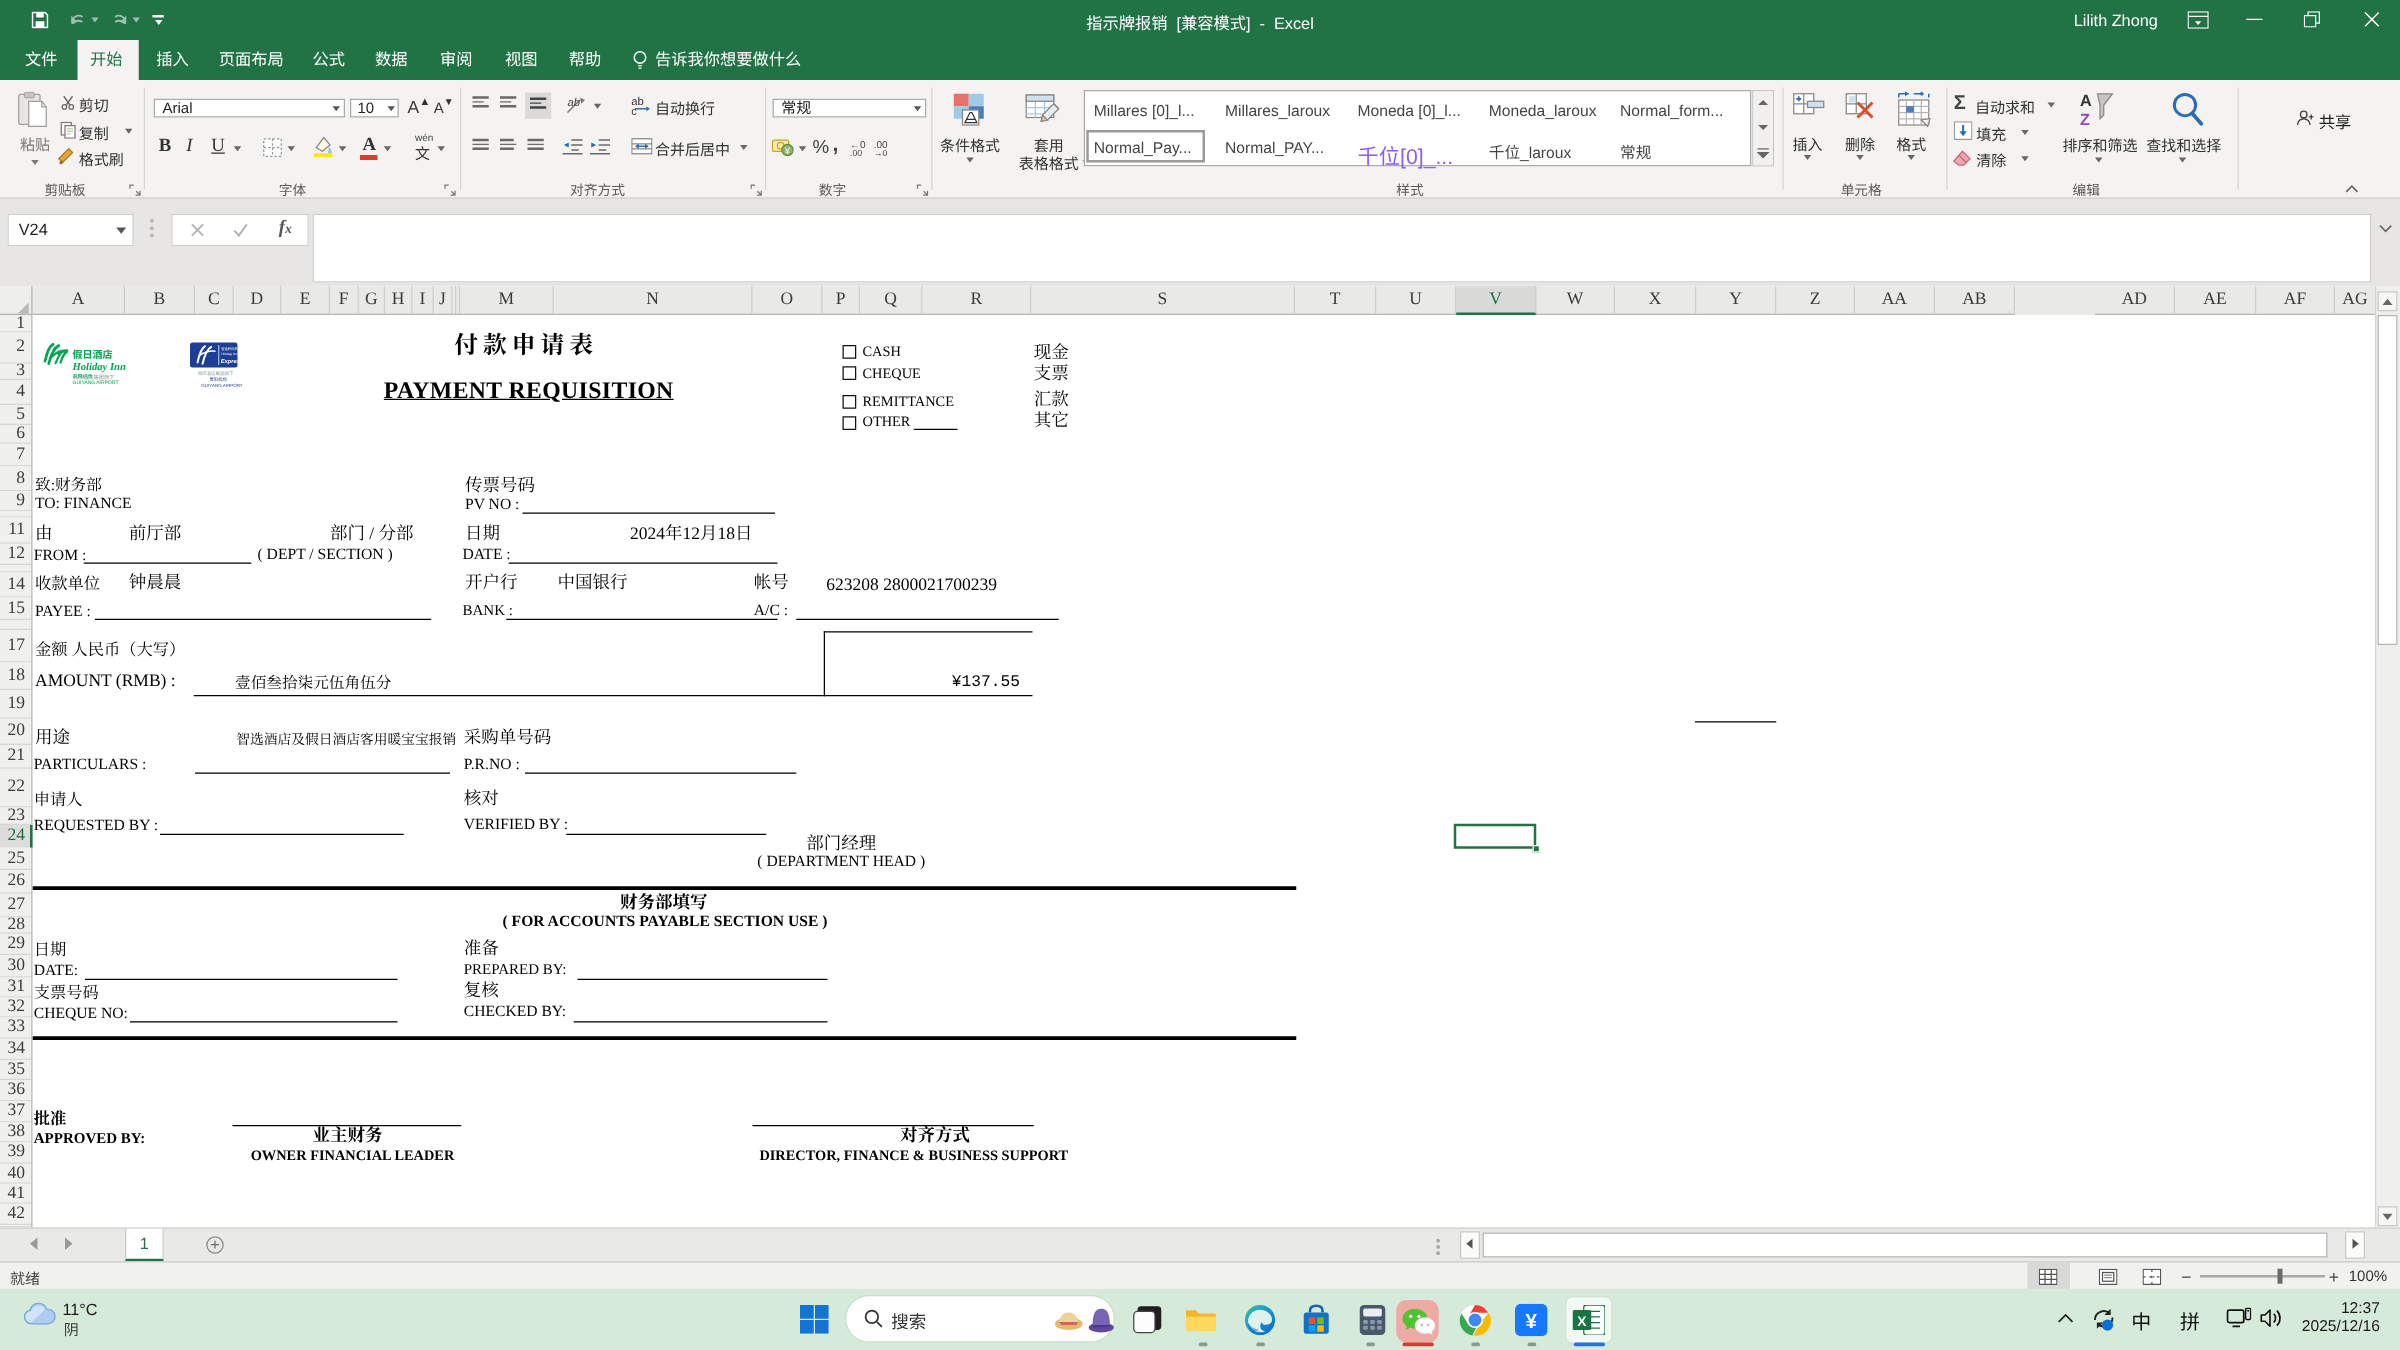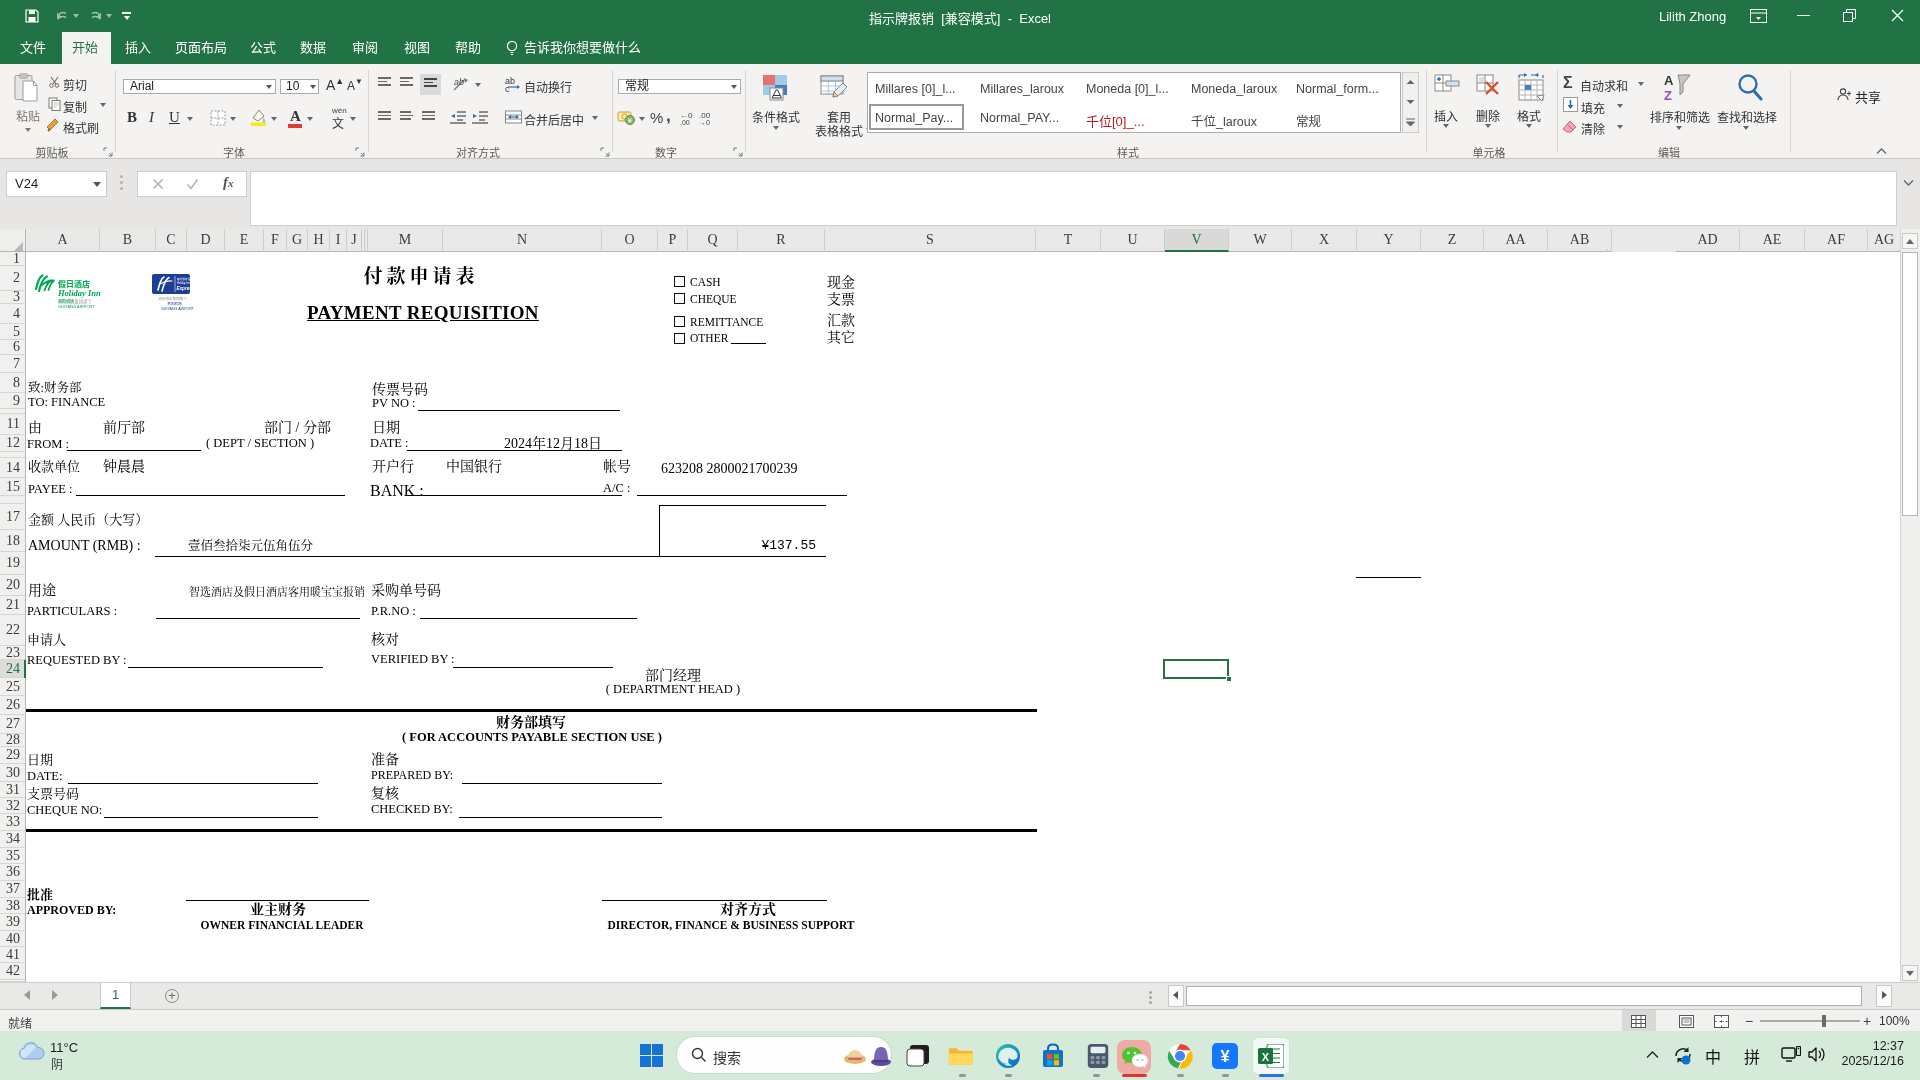--- a/index.html
+++ b/index.html
@@ -252,21 +252,21 @@
 <div class="abs rtext" style="left:815px;top:58px">表格格式</div>
 <div class="abs" style="left:866px;top:64px;border-left:3.5px solid transparent;border-right:3.5px solid transparent;border-top:4px solid #666"></div>
 <div class="abs" style="left:867px;top:8px;width:534px;height:61px;background:#fff;border:1px solid #ababab"></div>
 <div class="abs" style="left:875px;top:18px;font-size:12.5px;color:#444">Millares [0]_l...</div>
 <div class="abs" style="left:980px;top:18px;font-size:12.5px;color:#444">Millares_laroux</div>
 <div class="abs" style="left:1086px;top:18px;font-size:12.5px;color:#444">Moneda [0]_l...</div>
 <div class="abs" style="left:1191px;top:18px;font-size:12.5px;color:#444">Moneda_laroux</div>
 <div class="abs" style="left:1296px;top:18px;font-size:12.5px;color:#444">Normal_form...</div>
 <div class="abs" style="left:875px;top:47px;font-size:12.5px;color:#444">Normal_Pay...</div>
 <div class="abs" style="left:980px;top:47px;font-size:12.5px;color:#444">Normal_PAY...</div>
-<div class="abs" style="left:1086px;top:47px;font-size:13px;color:#b91c1c">千位[0]_...</div>
+<div class="abs" style="left:1086px;top:47px;font-size:17px;color:#8b5cf6">千位[0]_...</div>
 <div class="abs" style="left:1191px;top:47px;font-size:12.5px;color:#444">千位_laroux</div>
 <div class="abs" style="left:1296px;top:47px;font-size:12.5px;color:#444">常规</div>
 <div class="abs" style="left:869px;top:40px;width:95px;height:26px;border:2px solid #9a9a9a"></div>
 <svg class="abs" style="left:1402px;top:8px" width="17" height="61" viewBox="0 0 17 61">
       <rect x="0" y="0" width="17" height="61" fill="#f1f0ee" stroke="#ababab" stroke-width="1"></rect>
       <path d="M8.5 8l-4 4h8z" fill="#666"></path>
       <path d="M8.5 32l4-4h-8z" fill="#666"></path>
       <path d="M4 47h9M4.5 50l4 4 4-4z" fill="#666" stroke="#666"></path>
     </svg>
 <svg class="abs" style="left:1434px;top:10px" width="26" height="26" viewBox="0 0 26 26">
@@ -408,35 +408,35 @@
 <div class="ft" style="left:827px;top:330px;font-size:14px;">其它</div>
 <div class="ft" style="left:28px;top:382px;font-size:12.5px;">致:财务部</div>
 <div class="ft" style="left:28px;top:396px;font-size:12.5px;">TO: FINANCE</div>
 <div class="ft" style="left:372px;top:382px;font-size:14px;">传票号码</div>
 <div class="ft" style="left:372px;top:397px;font-size:12.5px;">PV NO :</div>
 <div class="ln" style="left:418px;top:410px;width:202px;height:1.2px"></div>
 <div class="ft" style="left:28px;top:420px;font-size:14px;">由</div>
 <div class="ft" style="left:103px;top:420px;font-size:14px;">前厅部</div>
 <div class="ft" style="left:264px;top:420px;font-size:14px;">部门 / 分部</div>
 <div class="ft" style="left:372px;top:420px;font-size:14px;">日期</div>
-<div class="ft" style="left:504px;top:436px;font-size:14px;">2024年12月18日</div>
+<div class="ft" style="left:504px;top:420px;font-size:14px;">2024年12月18日</div>
 <div class="ft" style="left:27px;top:438px;font-size:12.5px;">FROM :</div>
 <div class="ln" style="left:67px;top:450px;width:134px;height:1.2px"></div>
 <div class="ft" style="left:206px;top:437px;font-size:12.5px;">( DEPT / SECTION )</div>
 <div class="ft" style="left:370px;top:437px;font-size:12.5px;">DATE :</div>
 <div class="ln" style="left:407px;top:450px;width:215px;height:1.2px"></div>
 <div class="ft" style="left:28px;top:460px;font-size:13px;">收款单位</div>
 <div class="ft" style="left:103px;top:459px;font-size:14px;">钟晨晨</div>
 <div class="ft" style="left:372px;top:459px;font-size:14px;">开户行</div>
 <div class="ft" style="left:446px;top:459px;font-size:14px;">中国银行</div>
 <div class="ft" style="left:603px;top:459px;font-size:14px;">帐号</div>
 <div class="ft" style="left:661px;top:461px;font-size:14px;letter-spacing:0px">623208 2800021700239</div>
 <div class="ft" style="left:28px;top:483px;font-size:12.5px;">PAYEE :</div>
 <div class="ln" style="left:76px;top:495px;width:269px;height:1.2px"></div>
-<div class="ft" style="left:370px;top:482px;font-size:16px;">BANK :</div>
+<div class="ft" style="left:370px;top:482px;font-size:12px;">BANK :</div>
 <div class="ln" style="left:405px;top:495px;width:217px;height:1.2px"></div>
 <div class="ft" style="left:603px;top:482px;font-size:12.5px;">A/C :</div>
 <div class="ln" style="left:637px;top:495px;width:210px;height:1.2px"></div>
 <div class="ft" style="left:28px;top:513px;font-size:13px;">金额 人民币（大写）</div>
 <div class="ft" style="left:28px;top:538px;font-size:14px;">AMOUNT  (RMB) :</div>
 <div class="ft" style="left:188px;top:540px;font-size:12.5px;">壹佰叁拾柒元伍角伍分</div>
 <div class="ft" style="left:660px;top:539px;width:156px;text-align:right;font-size:13px;font-family:&quot;Liberation Mono&quot;,&quot;Noto Sans Mono CJK SC&quot;,monospace">¥137.55</div>
 <div class="ln" style="left:155px;top:556px;width:671px;height:1.4px"></div>
 <div class="ln" style="left:659px;top:505px;width:1.4px;height:52px"></div>
 <div class="ln" style="left:659px;top:505px;width:167px;height:1.4px"></div>

